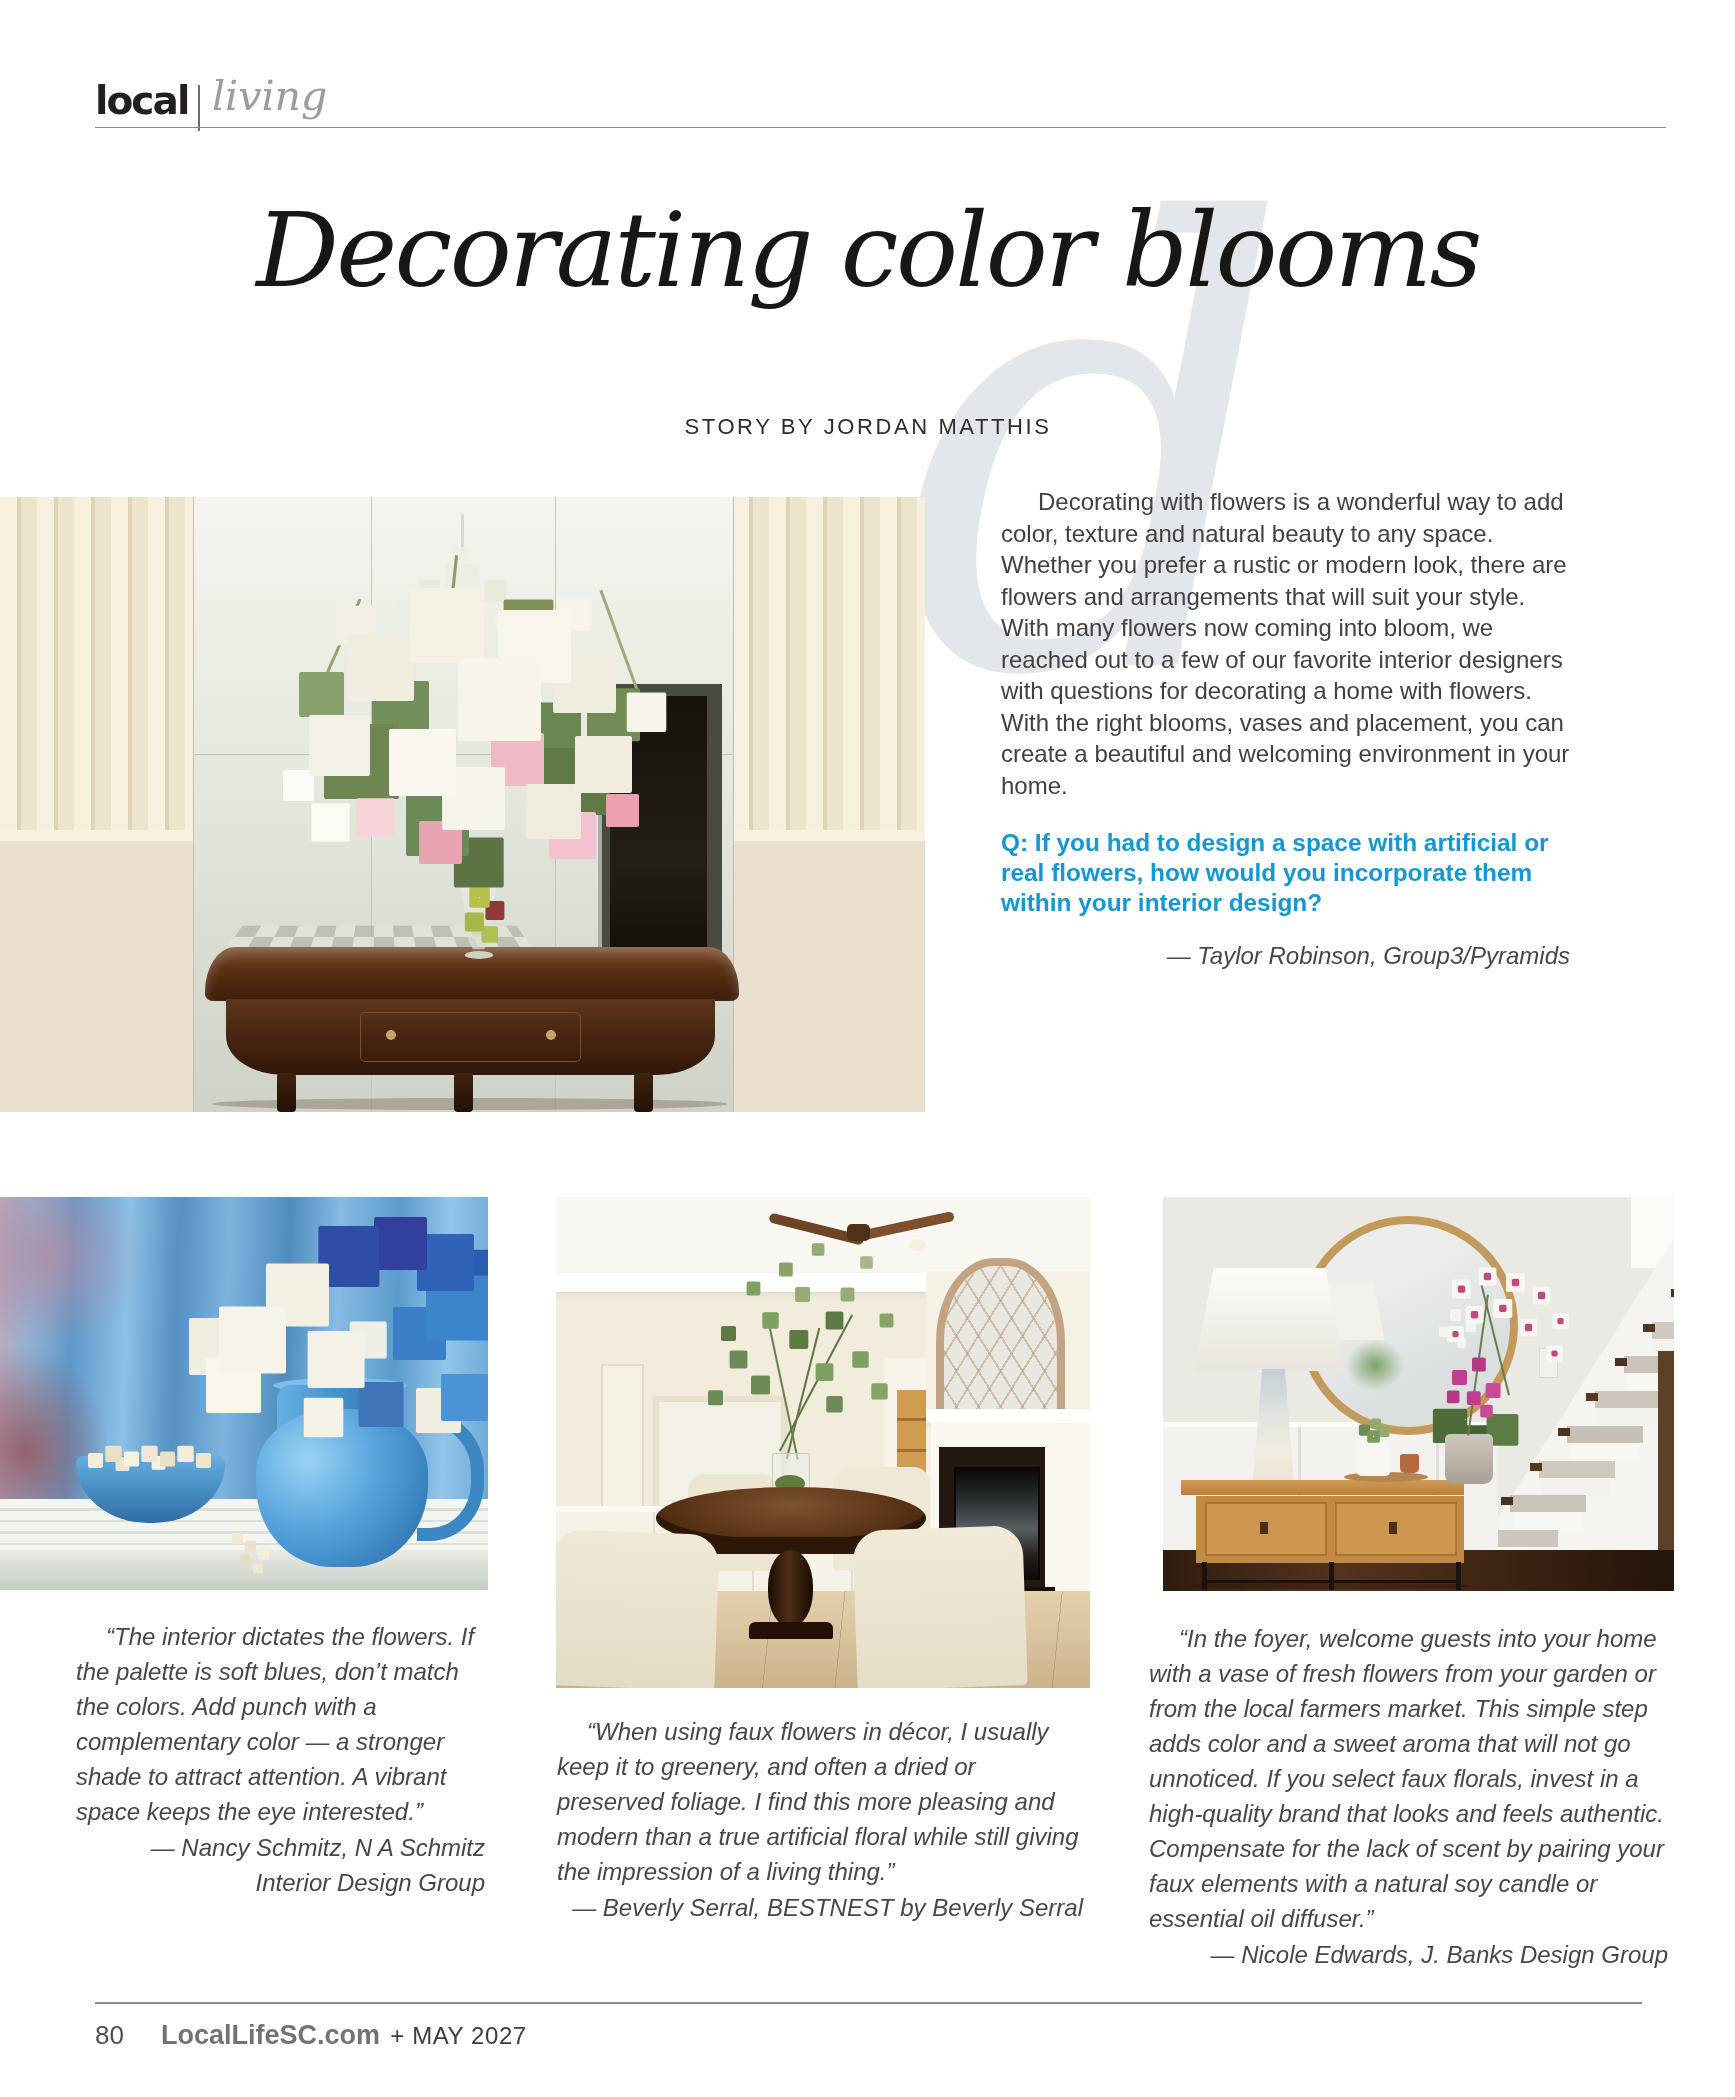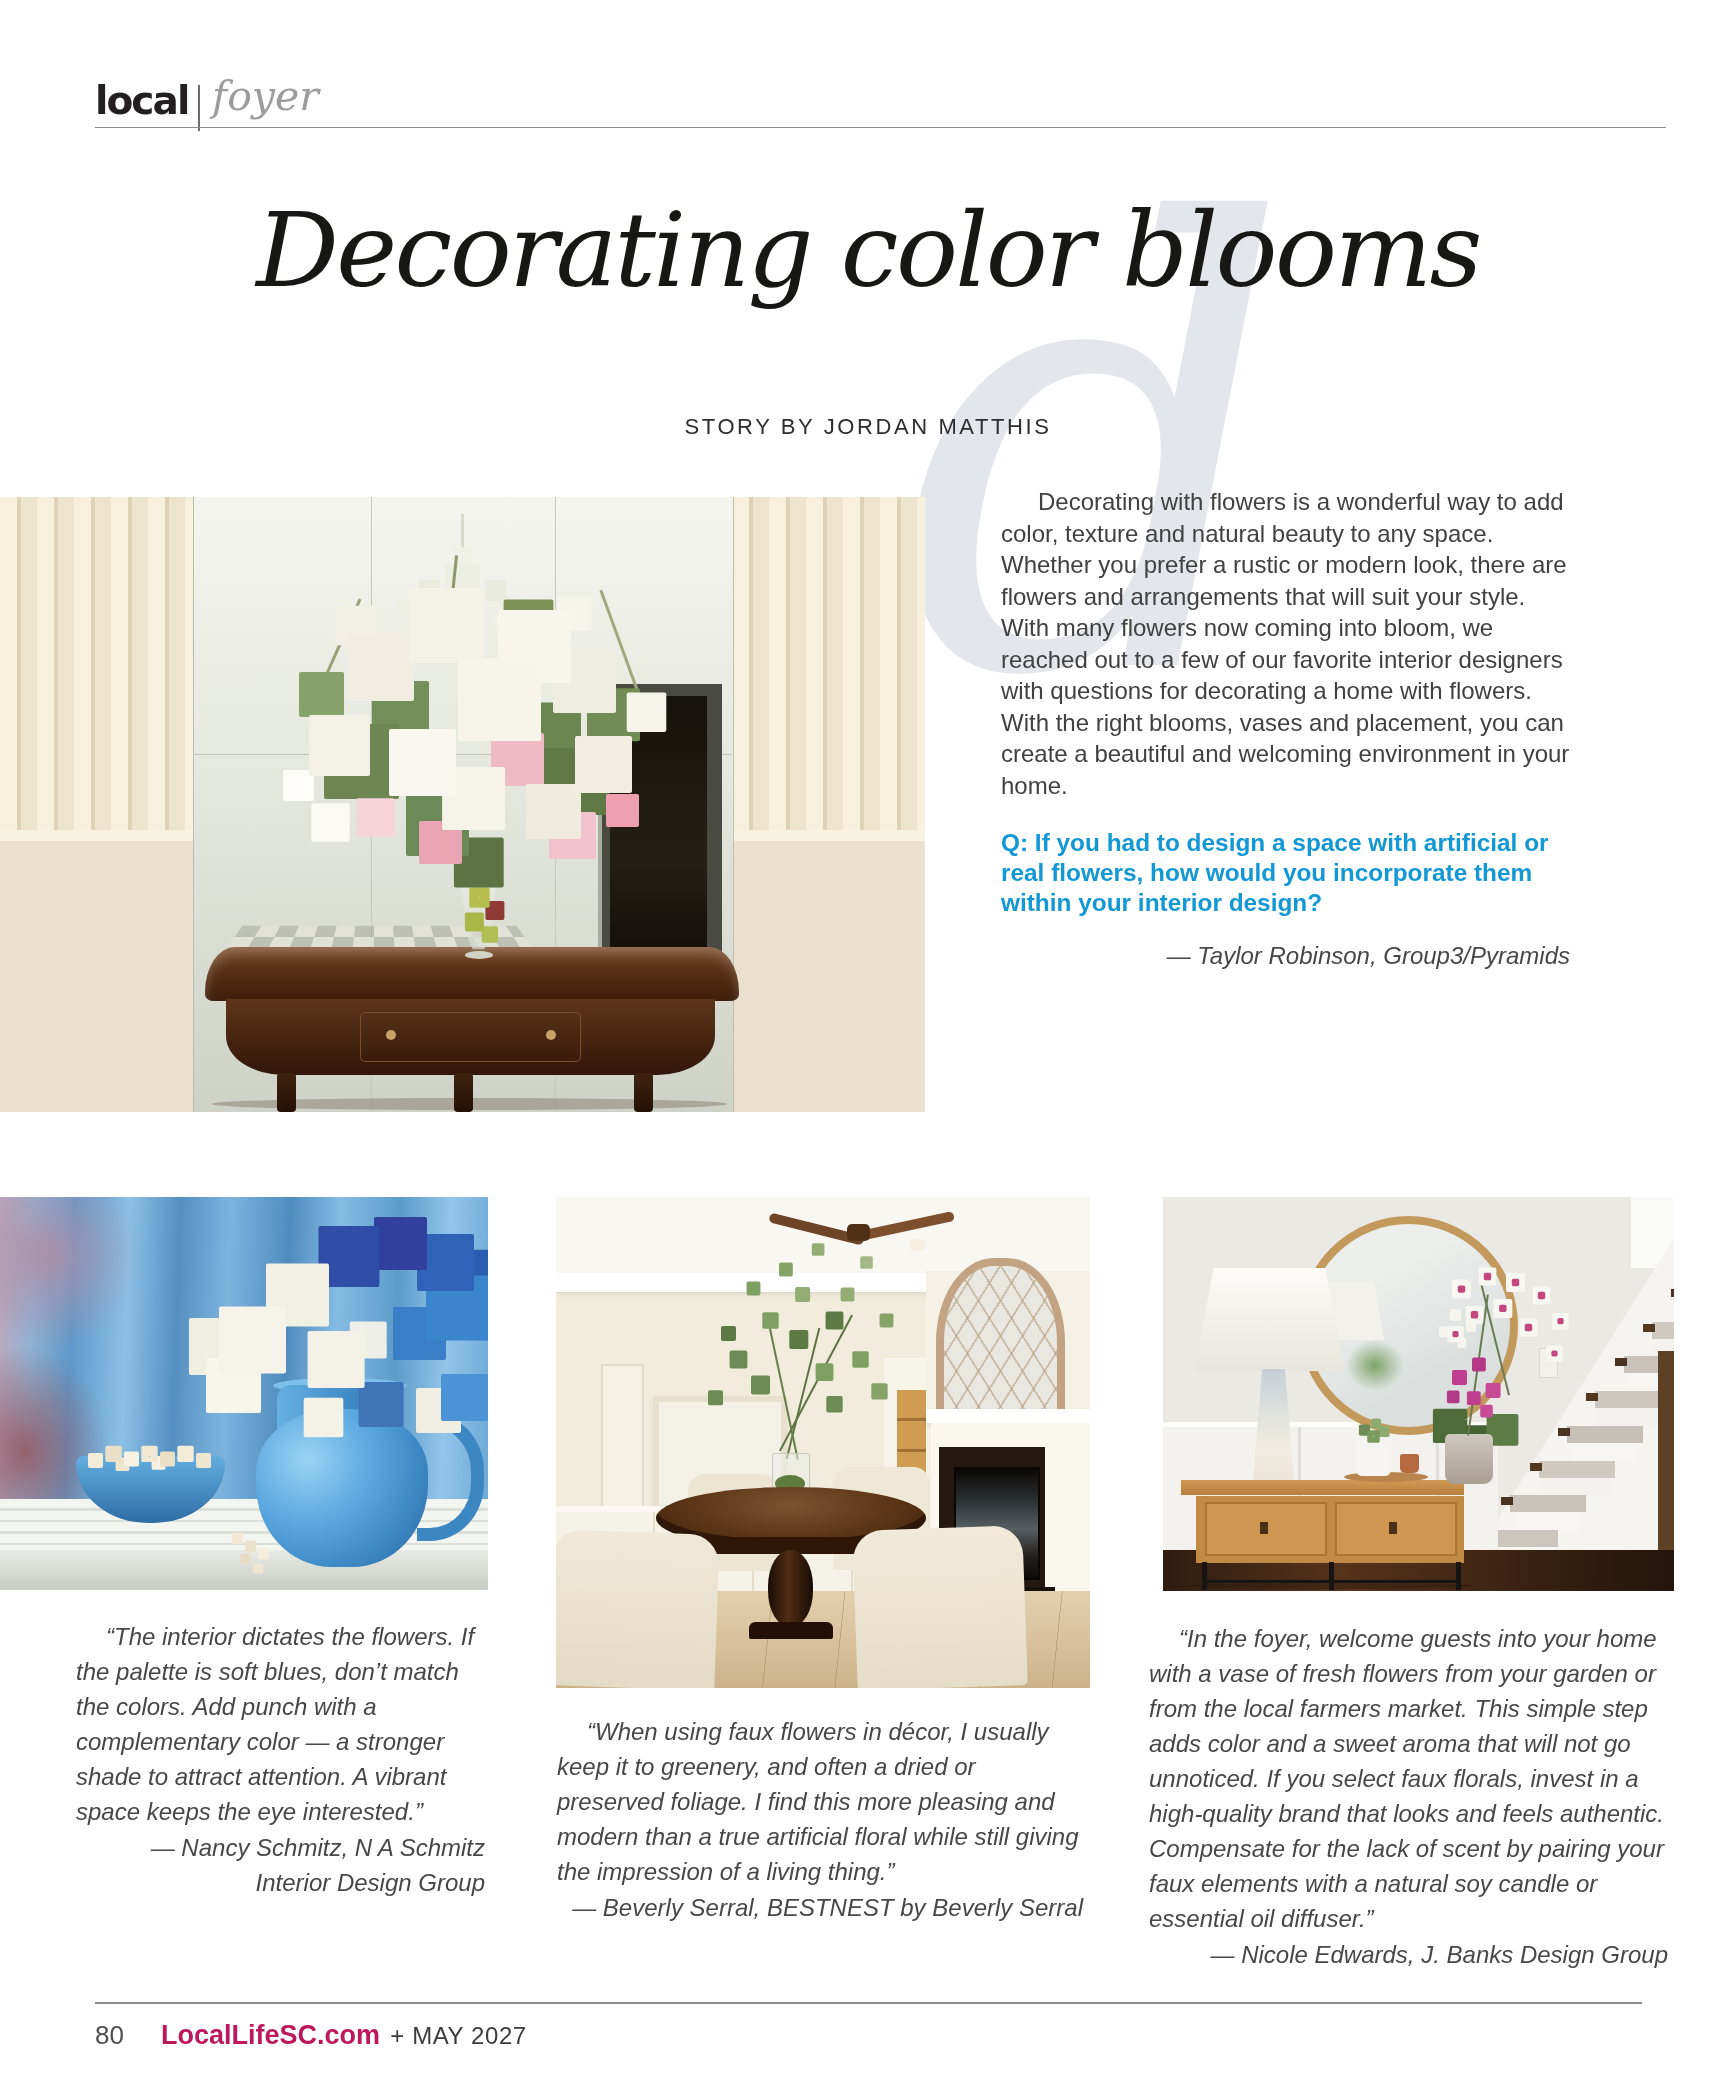--- a/index.html
+++ b/index.html
@@ -38,21 +38,21 @@
   .bq p{margin:0;text-indent:30px;}
   .bq .attr{margin-top:1.3px;text-align:right;text-indent:0;}
   #bq-nancy{left:76px;top:1619px;width:409px;}
   #bq-beverly{left:557px;top:1714px;width:526px;}
   #bq-nicole{left:1149px;top:1621px;width:519px;}
 
   
   #footer-rule{left:95px;top:2002px;width:1547px;height:1.9px;background:#8b8b8b;}
   #footer{left:95px;top:2020px;font-size:26px;color:#4a4a4a;}
   #footer .num{font-size:26px;color:#4f4f4f;}
-  #footer .site{font-weight:bold;font-size:27px;color:#be185d;margin-left:37px;}
+  #footer .site{font-weight:bold;font-size:27px;color:#737373;margin-left:37px;}
   #footer .issue{font-size:24px;color:#3c3c3c;margin-left:10.3px;letter-spacing:0.6px;}
 
   
   .photo{position:absolute;overflow:hidden;z-index:2;}
   #photoA{left:0;top:497px;width:925px;height:615px;background:#ece3cf;}
   #photoB{left:0;top:1197px;width:488px;height:393px;}
   #photoC{left:556px;top:1197px;width:534px;height:491px;background:#f1ecdc;}
   #photoD{left:1163px;top:1197px;width:511px;height:394px;background:#ebe9e4;}
 
   
@@ -163,21 +163,21 @@
   .pd-stem1{left:314px;top:97px;width:1.9px;height:142px;background:#6a7a52;transform:rotate(8deg);}
   .pd-stem2{left:331px;top:84px;width:1.9px;height:116px;background:#6a7a52;transform:rotate(-14deg);}
 </style>
 </head>
 <body>
 
 <div id="page">
 
   <div class="abs" id="brand">local</div>
   <div class="abs" id="brand-divider"></div>
-  <div class="abs" id="section-script">foyer</div>
+  <div class="abs" id="section-script">living</div>
   <div class="abs" id="masthead-rule"></div>
 
   <div class="abs" id="watermark">d</div>
 
   <div class="abs" id="title">Decorating color blooms</div>
   <div class="abs" id="byline">STORY BY JORDAN MATTHIS</div>
 
   <div class="photo" id="photoA">
     <div class="abs pa-colL"></div>
     <div class="abs pa-colR"></div>

